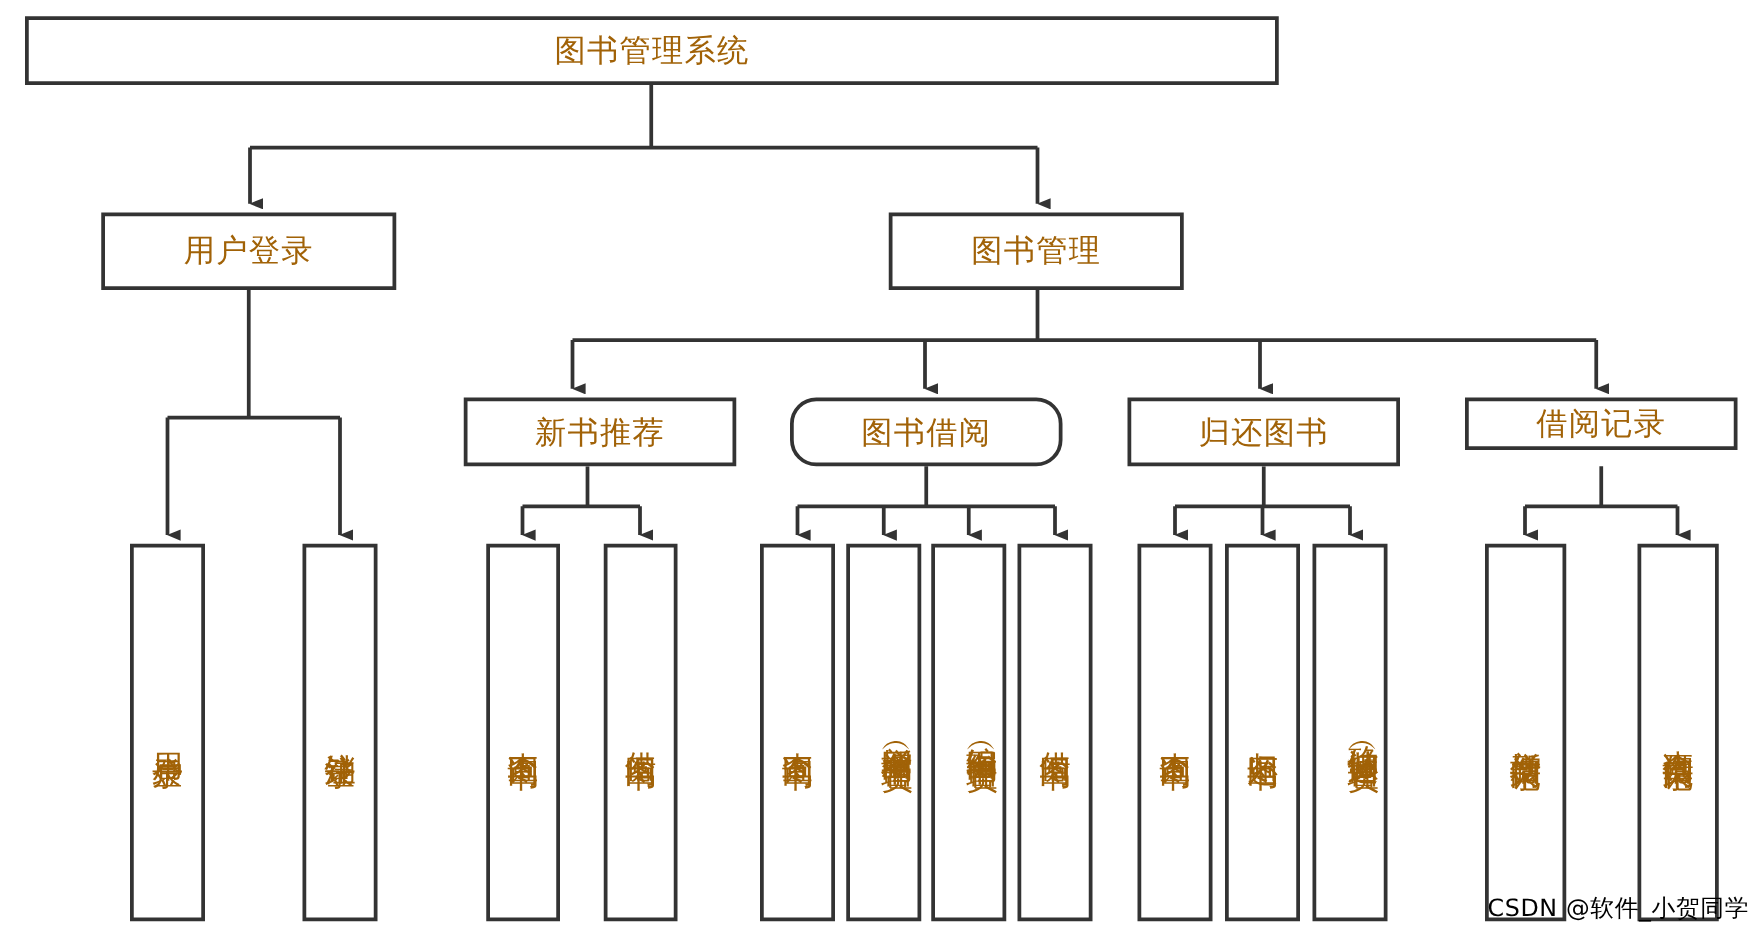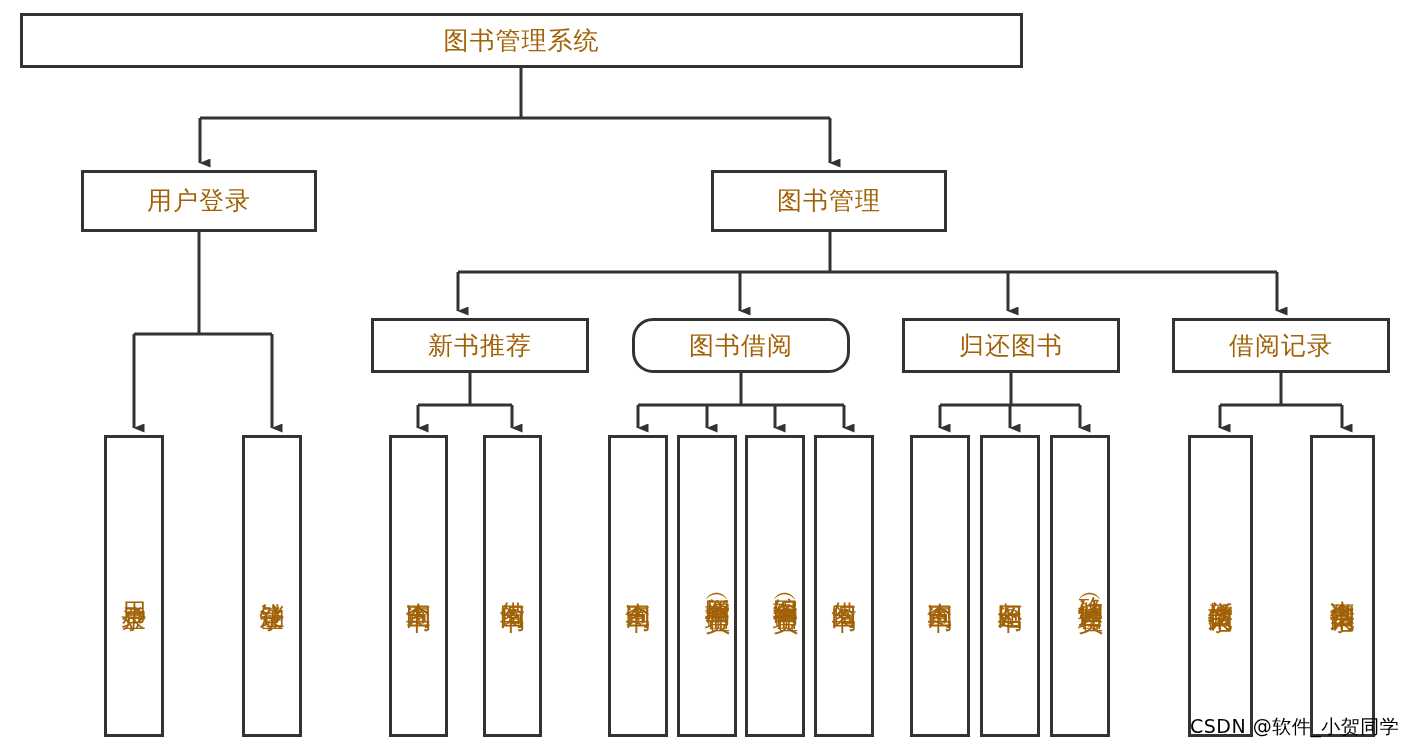--- a/index.html
+++ b/index.html
@@ -129,21 +129,21 @@
 
   <div class="node node-h" style="left:371px; top:318px; width:218px; height:55px;">
     <span>新书推荐</span>
   </div>
   <div class="node node-h" style="left:632px; top:318px; width:218px; height:55px;border-radius:21px;">
     <span>图书借阅</span>
   </div>
   <div class="node node-h" style="left:902px; top:318px; width:218px; height:55px;">
     <span>归还图书</span>
   </div>
-  <div class="node node-h" style="left:1172px; top:318px; width:218px; height:55px;">
+  <div class="node node-h" style="left:1172px; top:318px; width:218px; height:42px;">
     <span>借阅记录</span>
   </div>
 
   <div class="node node-v" style="left:104px; top:435px; width:60px; height:302px;">
     <span class="vtext">用户登录</span>
   </div>
   <div class="node node-v" style="left:242px; top:435px; width:60px; height:302px;">
     <span class="vtext">注销登录</span>
   </div>
 

